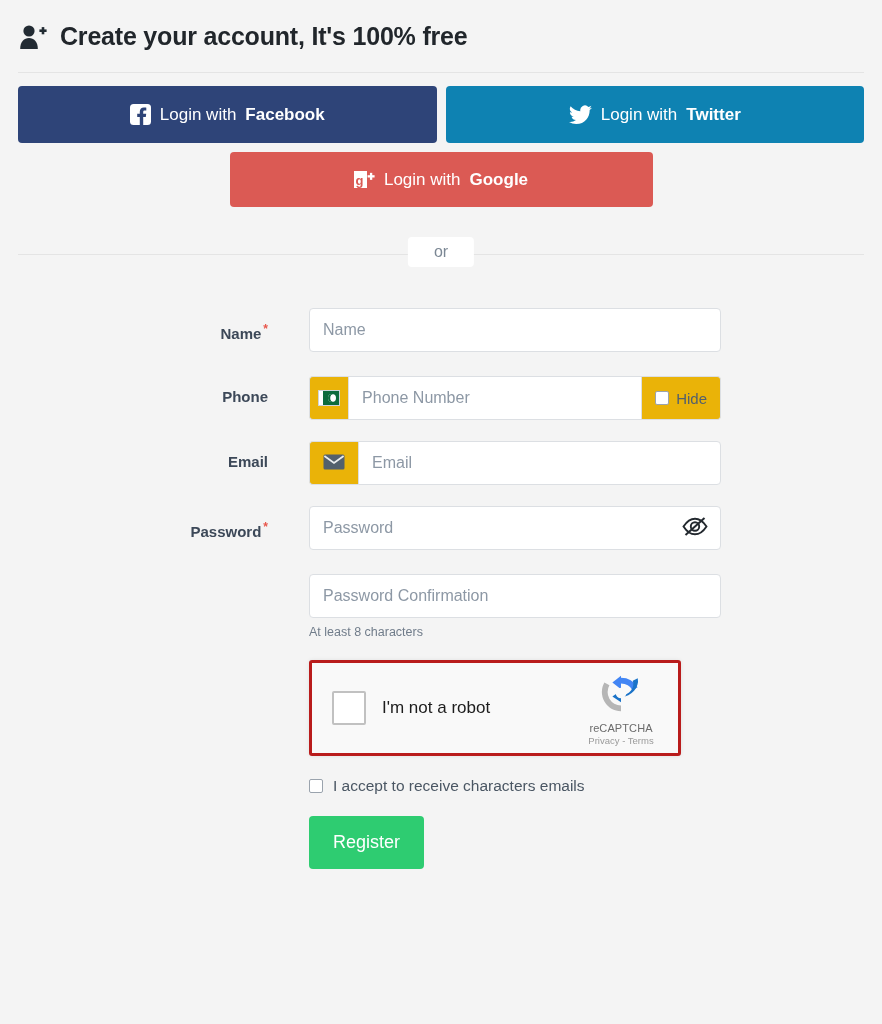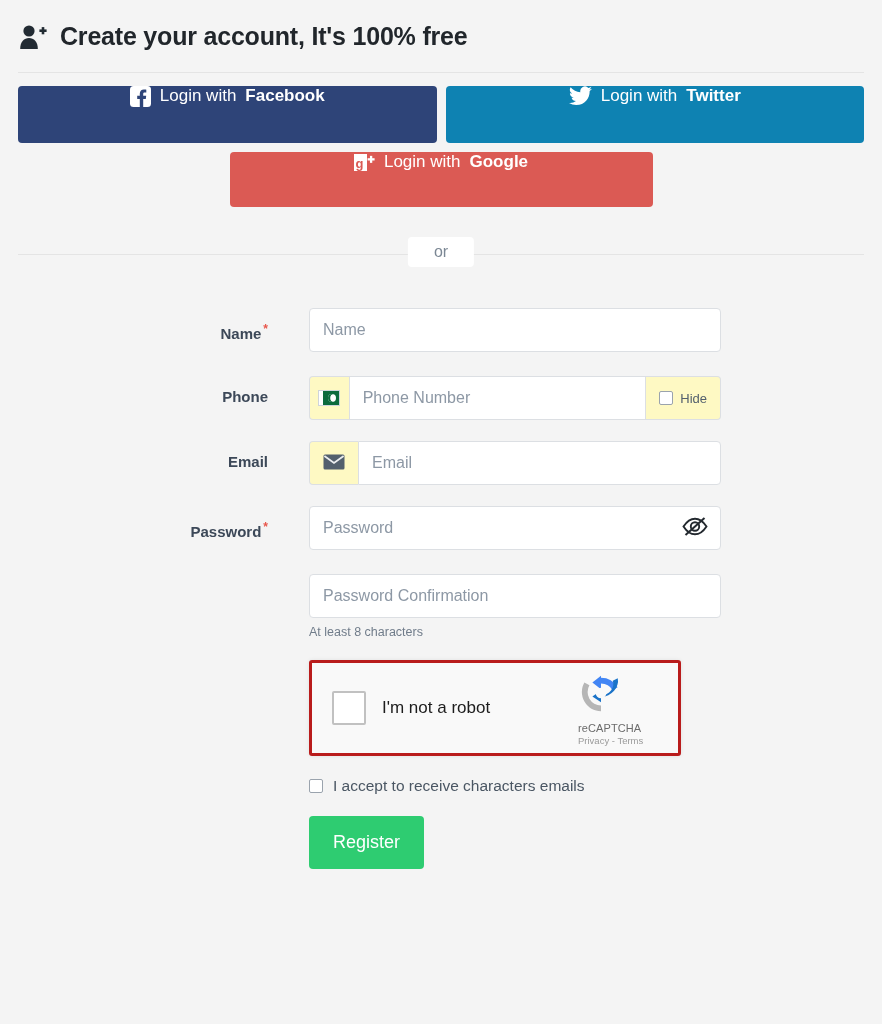--- a/index.html
+++ b/index.html
@@ -52,21 +52,21 @@
     gap: 9px;
   }
   .social-btn {
     border: none;
     border-radius: 4px;
     color: #ffffff;
     font-size: 17px;
     font-family: "Liberation Sans", sans-serif;
     height: 57px;
     display: flex;
-    align-items: flex-start;
+    align-items: center;
     justify-content: center;
     gap: 9px;
     cursor: pointer;
     padding: 0 12px;
     white-space: nowrap;
   }
   .social-btn .lbl-light { font-weight: normal; }
   .social-btn .lbl-bold { font-weight: bold; }
   .btn-facebook { flex: 1 1 0; background: #2e4478; }
   .btn-twitter  { flex: 1 1 0; background: #0e82b2; }
@@ -147,27 +147,27 @@
     outline: none;
   }
   .inp::placeholder { color: #8d98a5; opacity: 1; }
 
   .input-group {
     display: flex;
     width: 100%;
     height: 44px;
   }
   .ig-addon {
-    background: #fef9c3;
+    background: #eab308;
     border: 1px solid #dcdfe3;
     display: flex;
     align-items: center;
     justify-content: center;
     color: #53606d;
-    font-size: 13px;
+    font-size: 15px;
     white-space: nowrap;
   }
   .ig-addon-left {
     border-radius: 4px 0 0 4px;
     border-right: none;
     width: 56px;
   }
   .ig-addon-right {
     border-radius: 0 4px 4px 0;
     border-left: none;
@@ -259,21 +259,21 @@
     cursor: pointer;
   }
   .rc-label {
     font-size: 17px;
     color: #1d1d1d;
     margin-left: 16px;
     flex: 1 1 auto;
     font-family: "Liberation Sans", sans-serif;
   }
   .rc-brand {
-    text-align: left;
+    text-align: center;
     flex: 0 0 auto;
     width: 86px;
   }
   .rc-brand-name {
     font-size: 11px;
     color: #6b6b6b;
     letter-spacing: .1px;
     margin-top: 2px;
   }
   .rc-brand-links {

